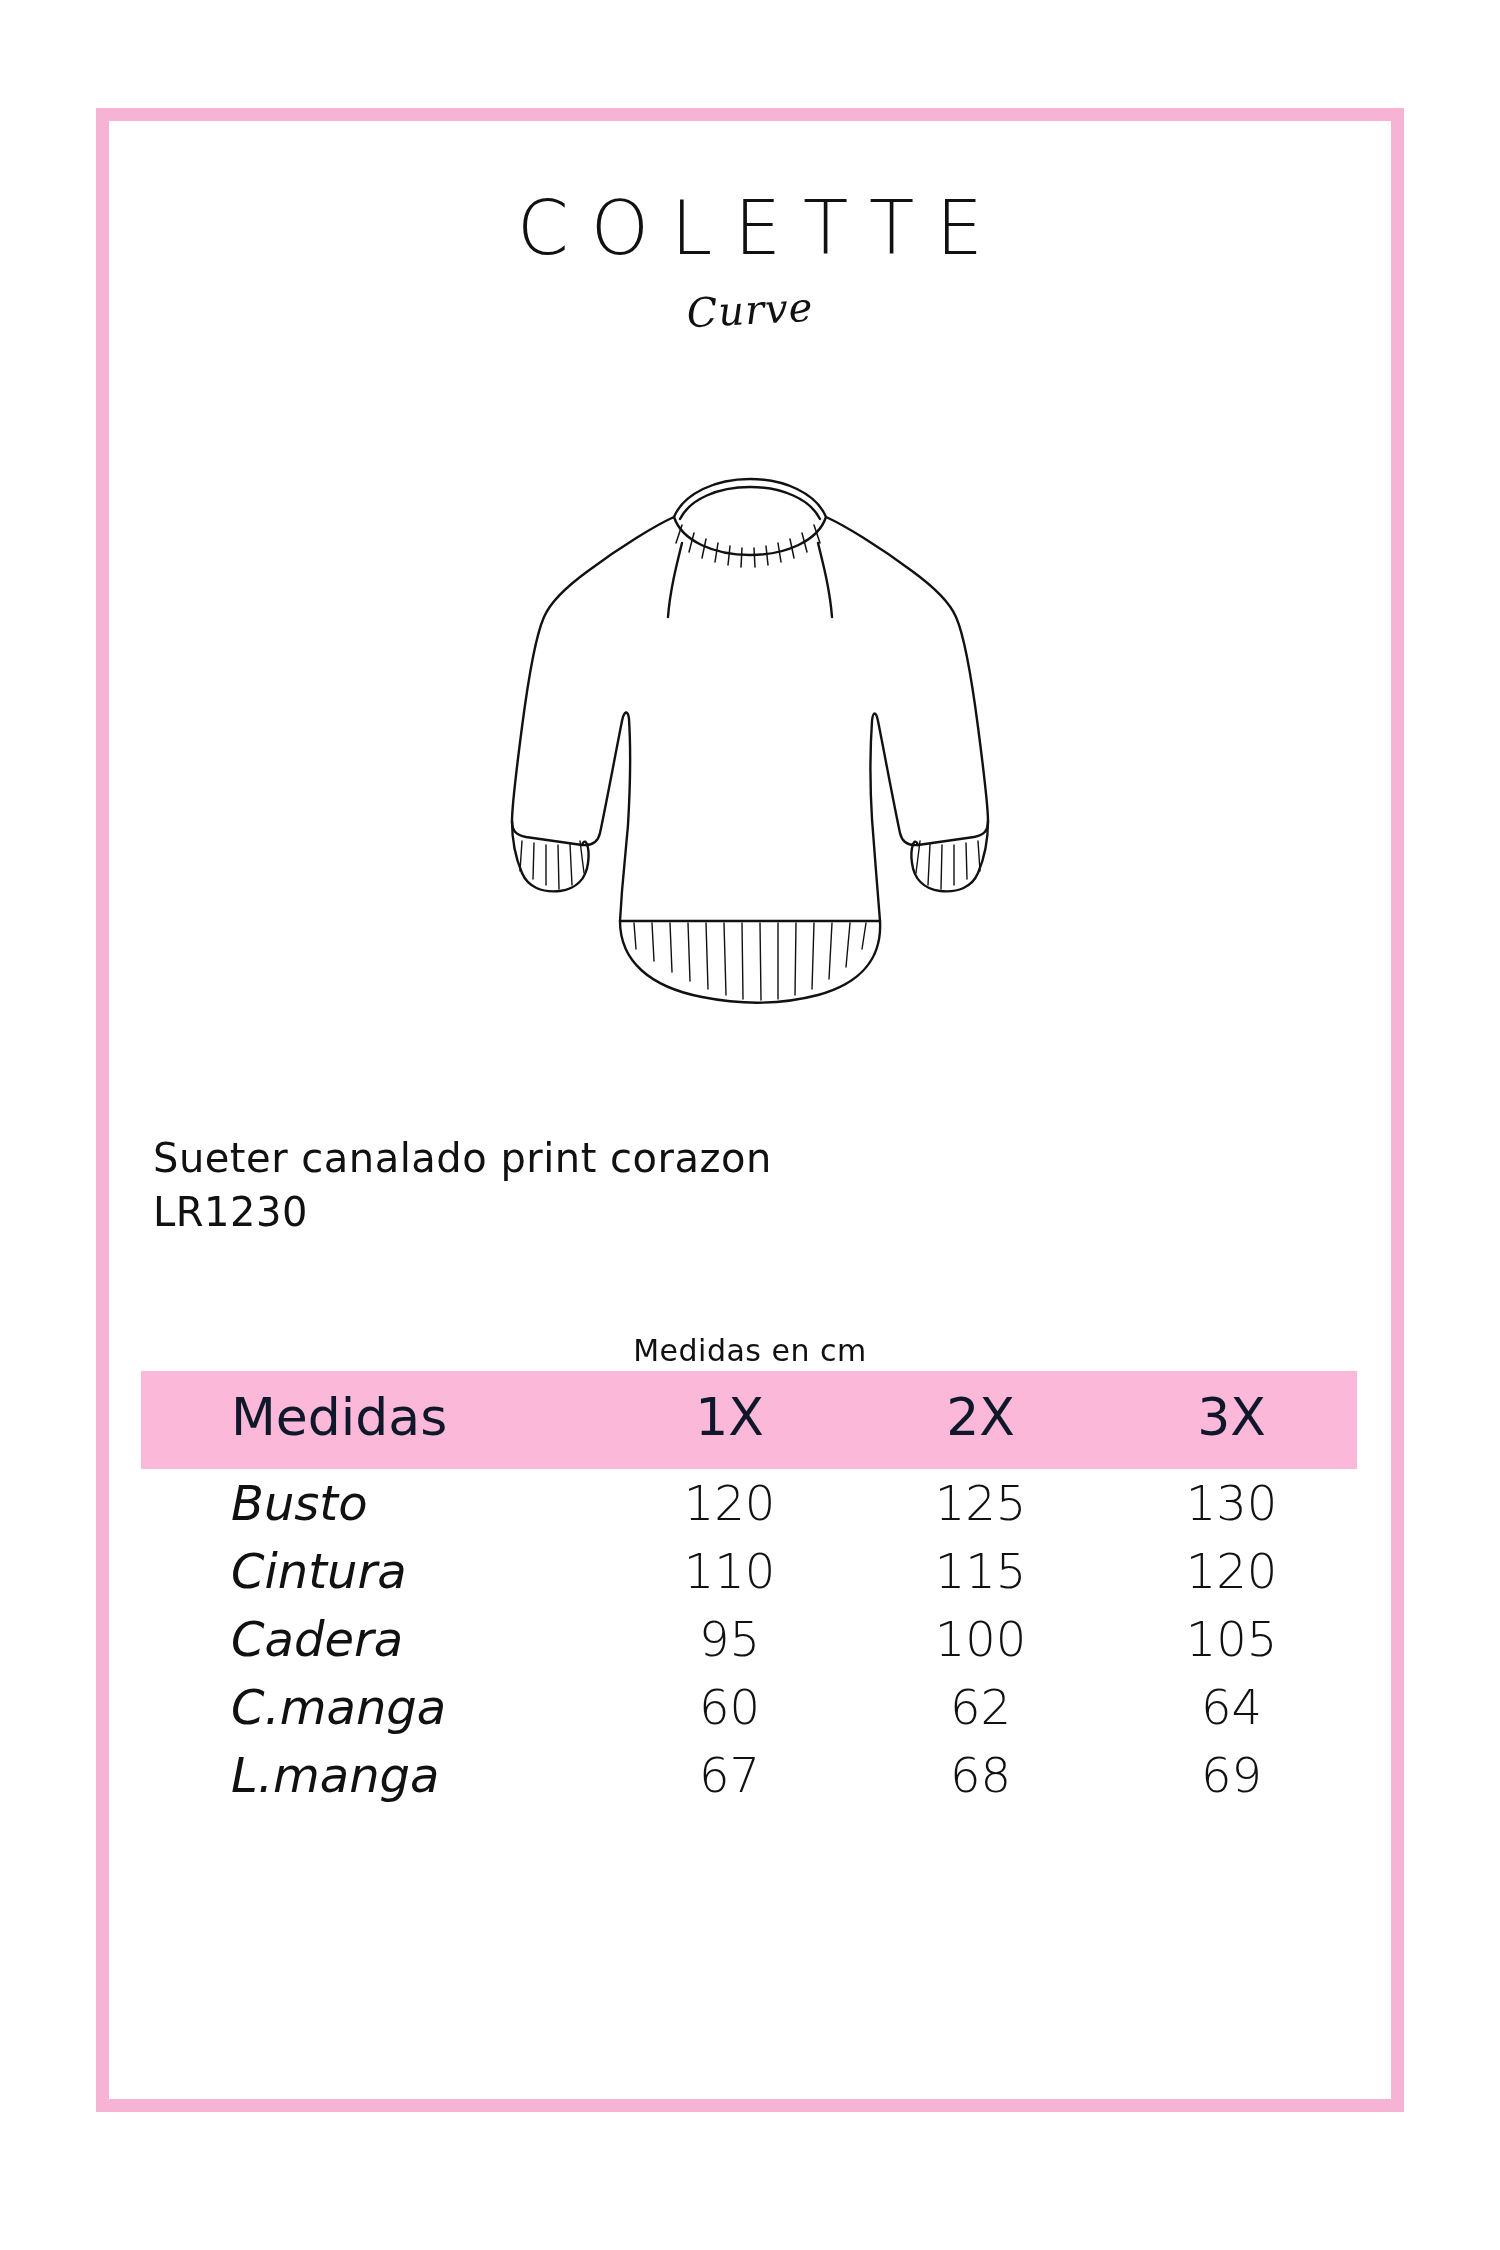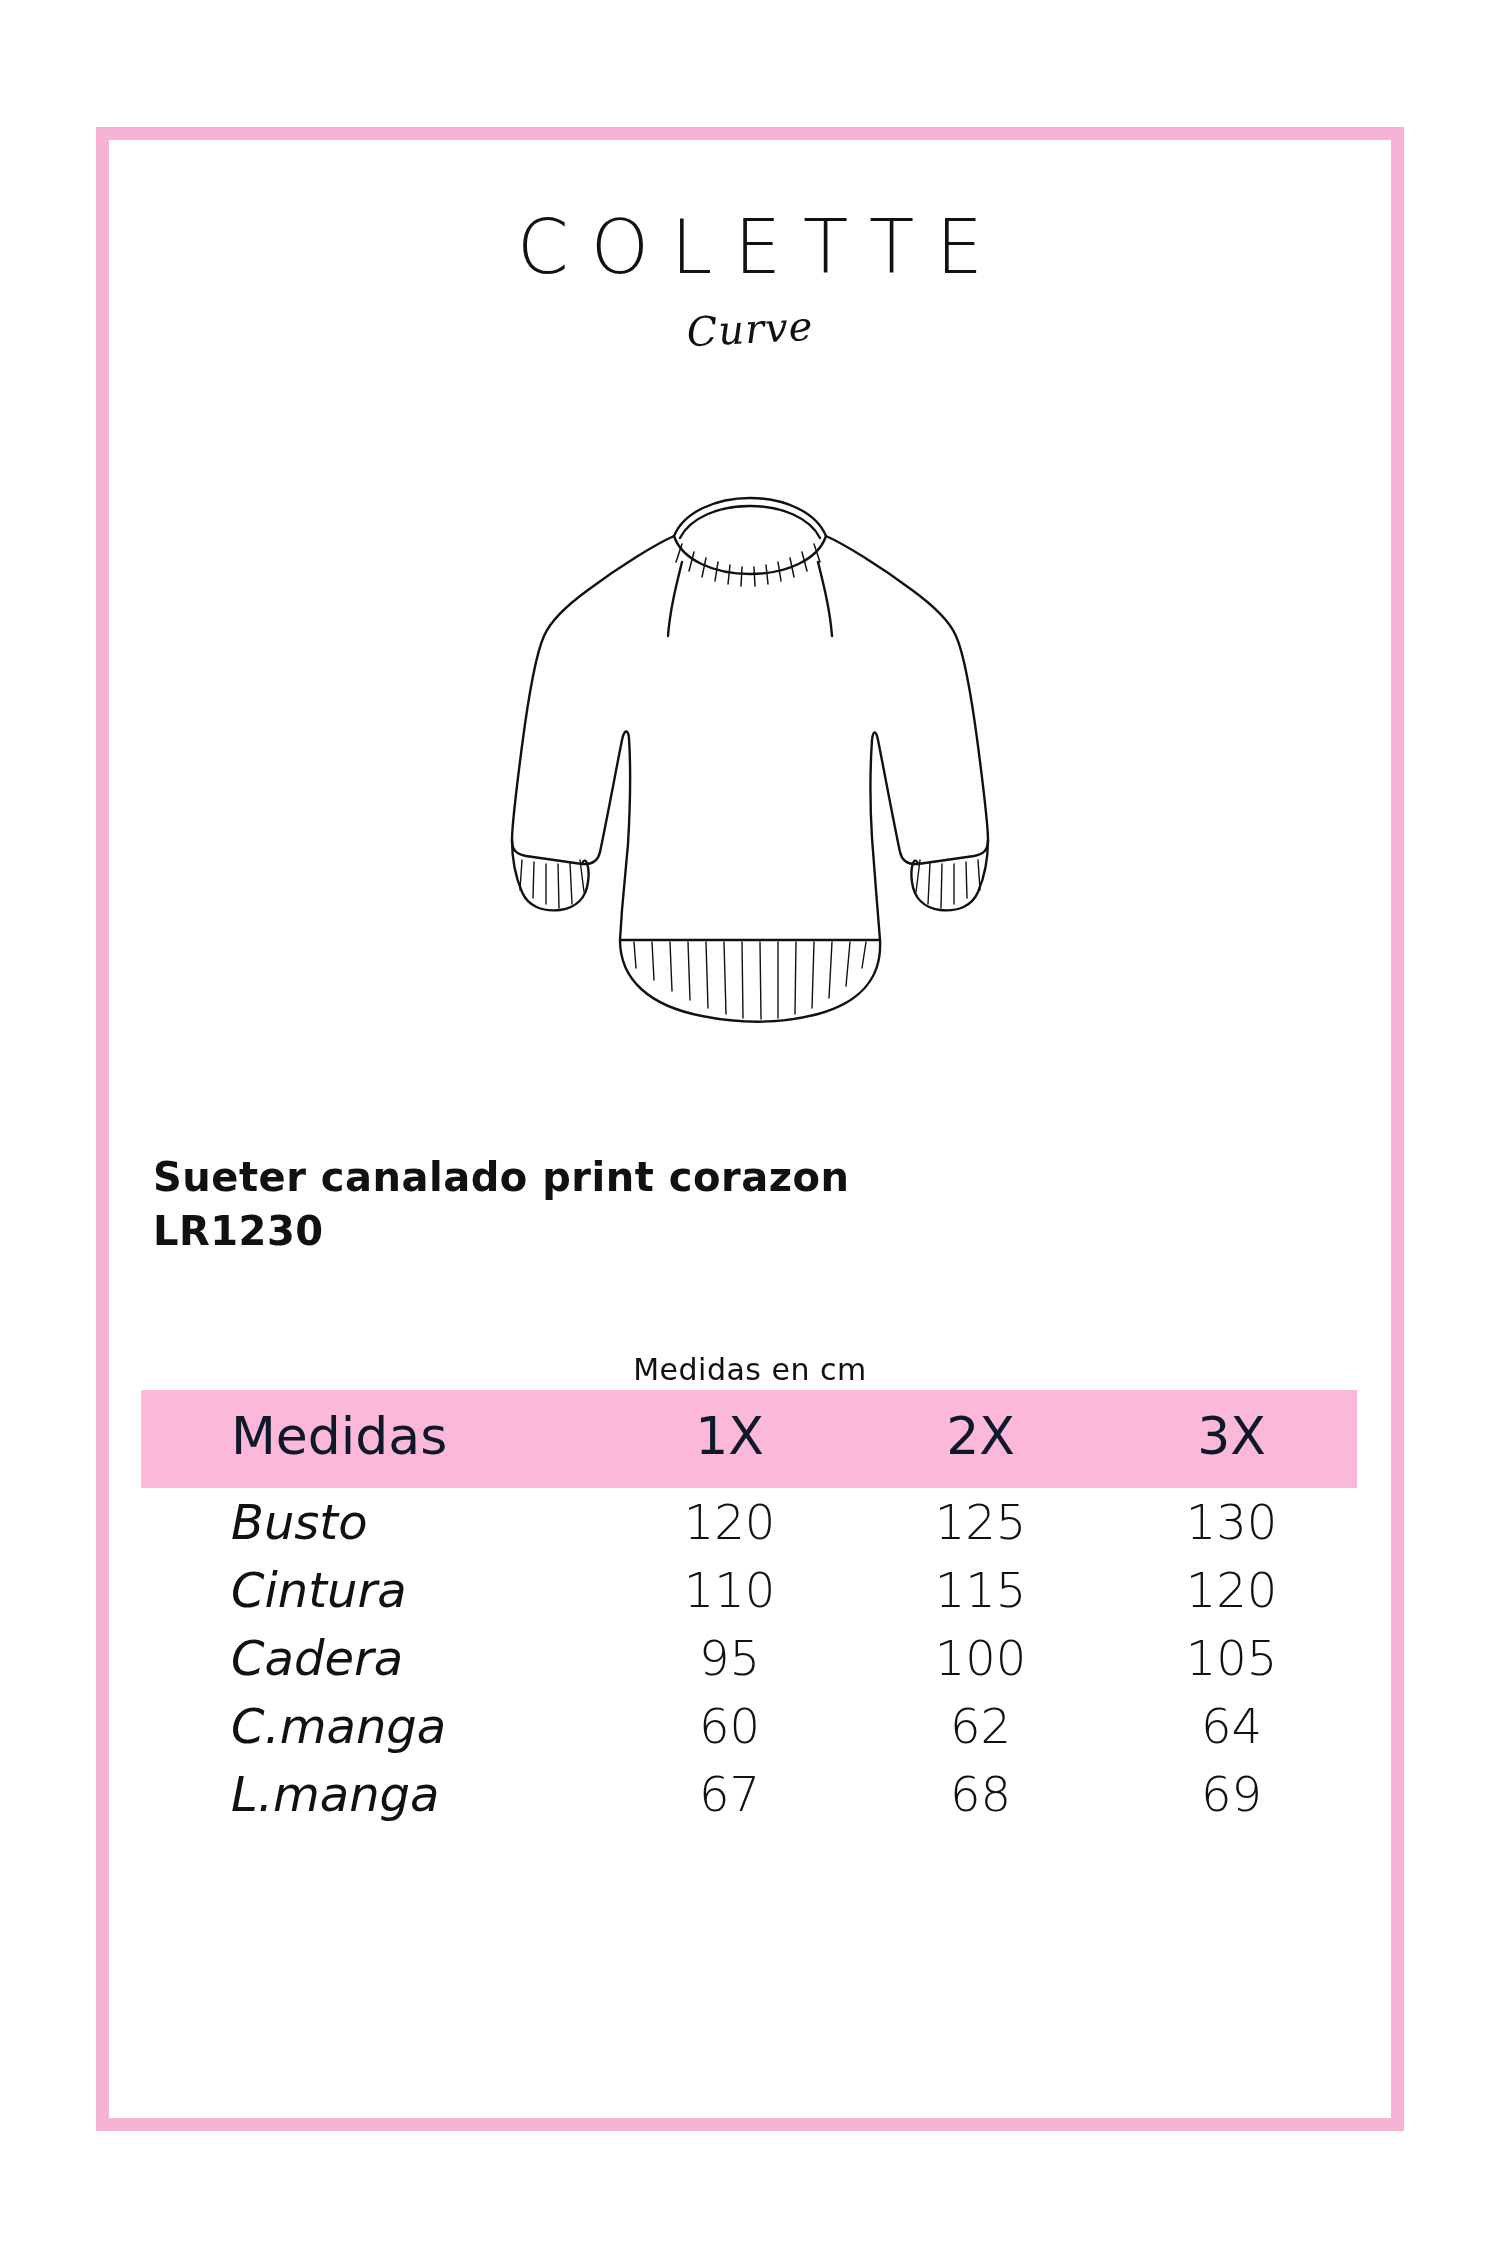--- a/index.html
+++ b/index.html
@@ -12,21 +12,20 @@
     height: 2250px;
     font-family: "Liberation Sans", sans-serif;
     overflow: hidden;
   }
   .page {
     position: relative;
     width: 1500px;
     height: 1814px;
     background: #ffffff;
     box-sizing: border-box;
-    margin-top: 19px;
   }
   .frame {
     position: absolute;
     left: 96px;
     top: 108px;
     width: 1308px;
     height: 2004px;
     border: 13px solid #f7b3d4;
     background: #ffffff;
     box-sizing: border-box;
@@ -69,21 +68,21 @@
   
   .product-info {
     position: absolute;
     left: 44px;
     top: 1010px;
     width: 1180px;
   }
   .product-name, .product-code {
     font-family: "DejaVu Sans", sans-serif;
     font-size: 40px;
-    font-weight: 700;
+    font-weight: 400;
     color: #111111;
     letter-spacing: 0.5px;
     line-height: 1.35;
   }
   
   .units-label {
     position: absolute;
     left: 0;
     top: 1212px;
     width: 100%;

